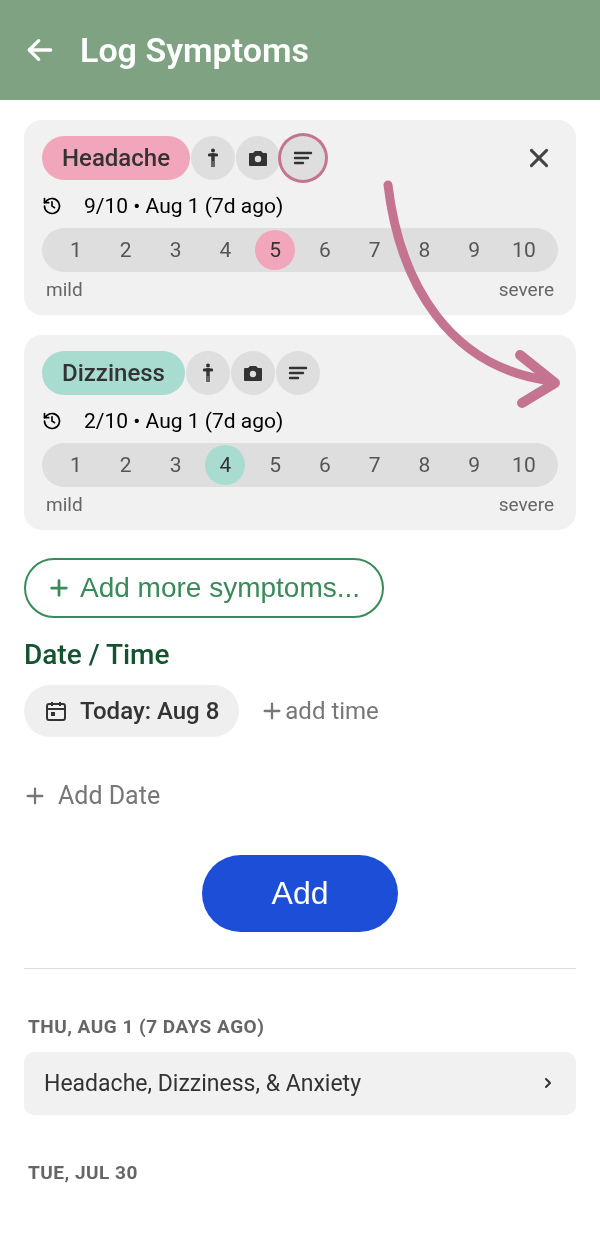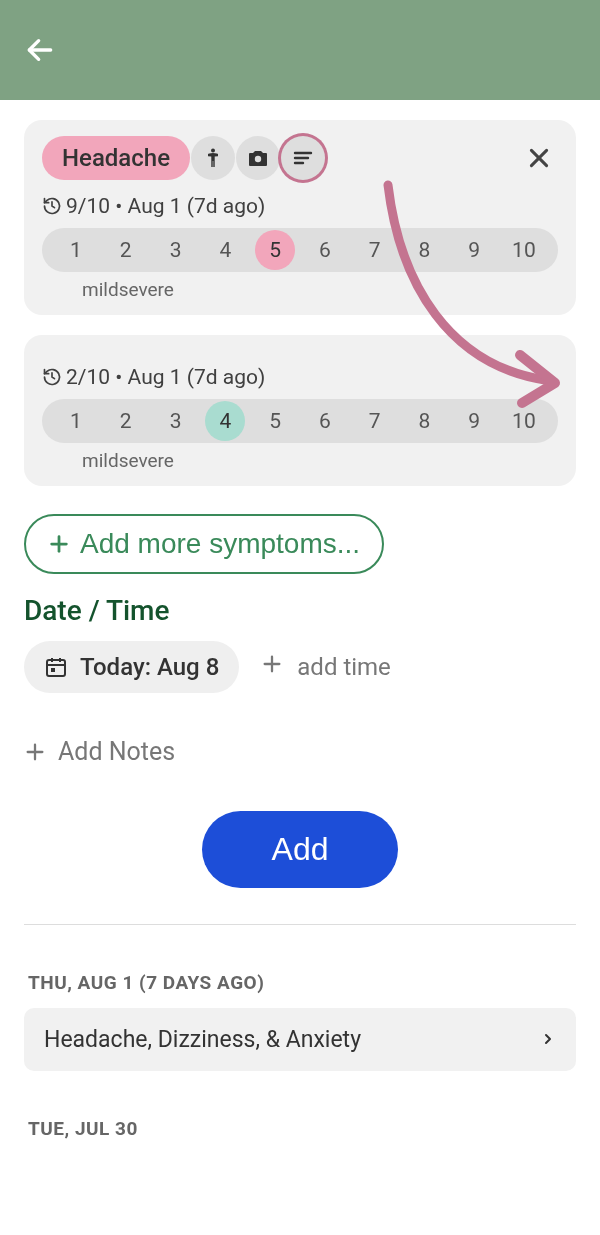--- a/index.html
+++ b/index.html
@@ -60,23 +60,23 @@
   }
   .close-x {
     margin-left: auto;
     font-size: 30px;
     color: #444;
     padding: 4px 6px;
   }
   .history {
     display: flex;
     align-items: center;
-    gap: 4px;
+    gap: 22px;
     margin-top: 14px;
-    color: #404040;
+    color: #000000;
     font-size: 21px;
   }
   .scale {
     background: #dedede;
     border-radius: 999px;
     height: 44px;
     display: flex;
     align-items: center;
     justify-content: space-between;
     padding: 0 14px;
@@ -88,25 +88,25 @@
     align-items: center;
     justify-content: center;
     font-size: 21px;
     color: #555;
     border-radius: 50%;
   }
   .scale .num.sel-pink { background: #f2a6bb; color: #333; }
   .scale .num.sel-teal { background: #a9dcd0; color: #333; }
   .scale-labels {
     display: flex;
+    justify-content: space-between;
     font-size: 19px;
     color: #666;
     margin-top: 6px;
     padding: 0 4px;
-    margin-left: 36px;
   }
   .add-more {
     margin-top: 28px;
     border: 2.5px solid #3a8a5a;
     color: #3a8a5a;
     background: #fff;
     border-radius: 999px;
     padding: 12px 22px;
     font-size: 28px;
     font-weight: 500;
@@ -132,21 +132,22 @@
     padding: 12px 20px;
     display: inline-flex;
     align-items: center;
     gap: 12px;
     font-size: 24px;
     color: #333;
     font-weight: 500;
   }
   .ghost {
     display: inline-flex;
-    gap: 14px;
+    align-items: center;
+    gap: 2px;
     font-size: 24px;
     color: #777;
   }
   .add-notes {
     margin-top: 44px;
     display: inline-flex;
     align-items: center;
     gap: 12px;
     font-size: 25px;
     color: #777;
@@ -197,20 +198,21 @@
 </head>
 <body>
 
 <div class="header">
   <span class="back-arrow">
     <svg width="32" height="32" viewBox="0 0 24 24" fill="none" stroke="currentColor" stroke-width="2.5" stroke-linecap="round" stroke-linejoin="round">
         <line x1="20" y1="12" x2="4" y2="12"></line>
         <polyline points="11 5 4 12 11 19"></polyline>
       </svg>
   </span>
+  <h1>Log Symptoms</h1>
 </div>
 
 <div class="content">
   <div id="cards">
       <div class="card">
         <div class="card-row1">
           <span class="pill pill-pink">Headache</span>
           <span class="circ-btn">
             <svg width="24" height="24" viewBox="0 0 24 24" fill="currentColor">
               <circle cx="12" cy="4.5" r="2"></circle>
@@ -258,20 +260,42 @@
           <span class="num">8</span>
           <span class="num">9</span>
           <span class="num">10</span>
         </div>
         <div class="scale-labels">
           <span>mild</span>
           <span>severe</span>
         </div>
       </div>
       <div class="card">
+        <div class="card-row1">
+          <span class="pill pill-teal">Dizziness</span>
+          <span class="circ-btn">
+            <svg width="24" height="24" viewBox="0 0 24 24" fill="currentColor">
+              <circle cx="12" cy="4.5" r="2"></circle>
+              <path d="M12 7c-3 0-5 1-5 1v2.2l3.3.3V21h1.4v-6h.6v6h1.4V10.5l3.3-.3V8s-2-1-5-1z"></path>
+            </svg>
+          </span>
+          <span class="circ-btn">
+            <svg width="24" height="24" viewBox="0 0 24 24" fill="currentColor">
+              <path d="M4 7h3l2-2h6l2 2h3a1 1 0 011 1v11a1 1 0 01-1 1H4a1 1 0 01-1-1V8a1 1 0 011-1z"></path>
+              <circle cx="12" cy="13" r="3.2" fill="#dedede"></circle>
+            </svg>
+          </span>
+          <span class="circ-btn ">
+            <svg width="24" height="24" viewBox="0 0 24 24" fill="none" stroke="currentColor" stroke-width="2.4" stroke-linecap="round">
+              <line x1="4" y1="7" x2="20" y2="7"></line>
+              <line x1="4" y1="12" x2="17" y2="12"></line>
+              <line x1="4" y1="17" x2="12" y2="17"></line>
+            </svg>
+          </span>
+        </div>
         <div class="history">
           <span>
             <svg width="20" height="20" viewBox="0 0 24 24" fill="none" stroke="currentColor" stroke-width="2" stroke-linecap="round" stroke-linejoin="round">
               <path d="M3 12a9 9 0 1 0 3-6.7L3 8"></path>
               <polyline points="3 3 3 8 8 8"></polyline>
               <polyline points="12 7 12 12 15 14"></polyline>
             </svg>
           </span>
           <span>2/10 • Aug 1 (7d ago)</span>
         </div>
@@ -323,21 +347,21 @@
         </svg>
       <span>add time</span>
     </div>
   </div>
 
   <div class="add-notes">
     <svg width="22" height="22" viewBox="0 0 24 24" fill="none" stroke="currentColor" stroke-width="2.5" stroke-linecap="round">
         <line x1="12" y1="4" x2="12" y2="20"></line>
         <line x1="4" y1="12" x2="20" y2="12"></line>
       </svg>
-    <span>Add Notes</span>
+    <span>Add Date</span>
   </div>
 
   <button class="primary-btn">Add</button>
 
   <hr class="divider">
 
   <div id="history">
       <div class="hist-date">THU, AUG 1 (7 DAYS AGO)</div>
       <div class="hist-item">
         <span>Headache, Dizziness, &amp; Anxiety</span>

